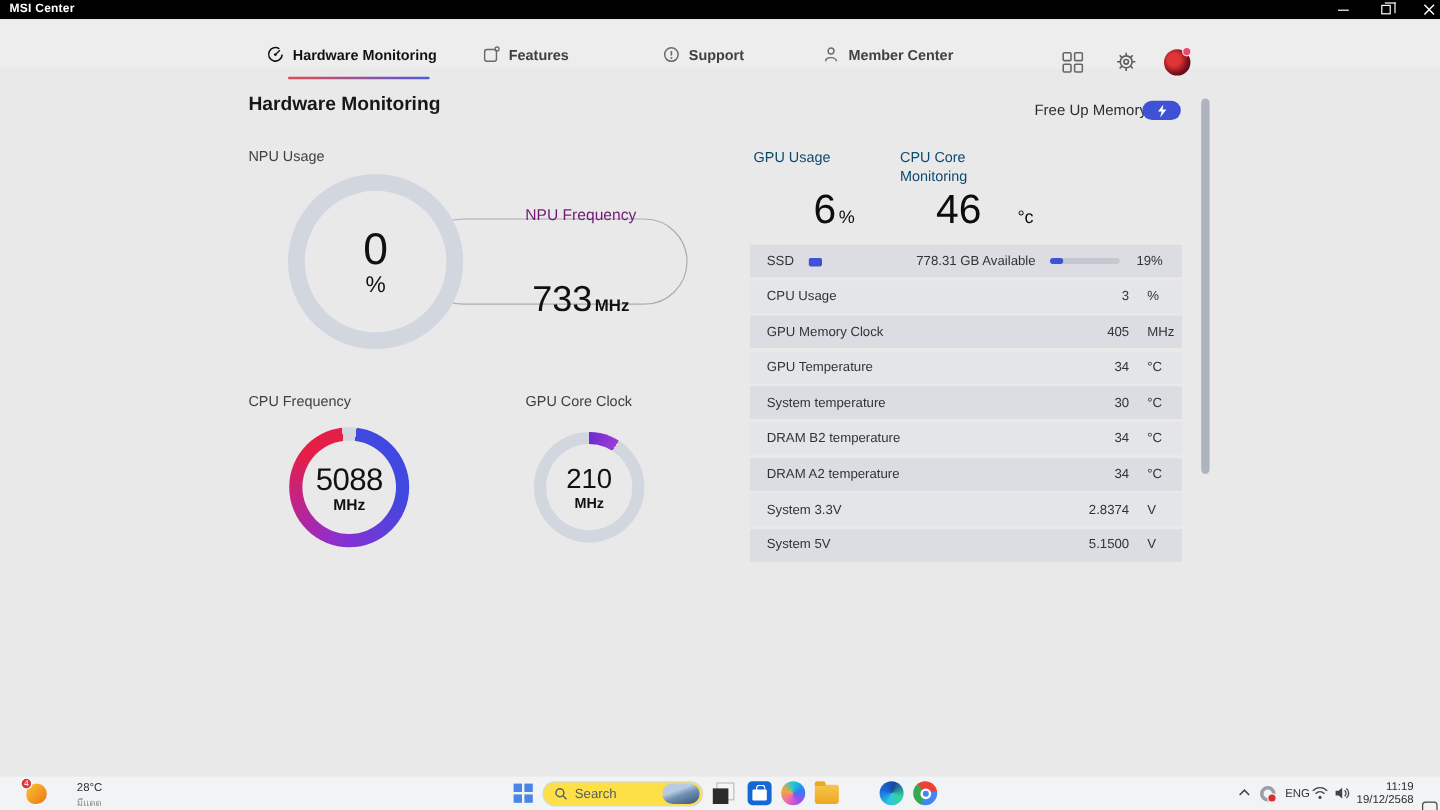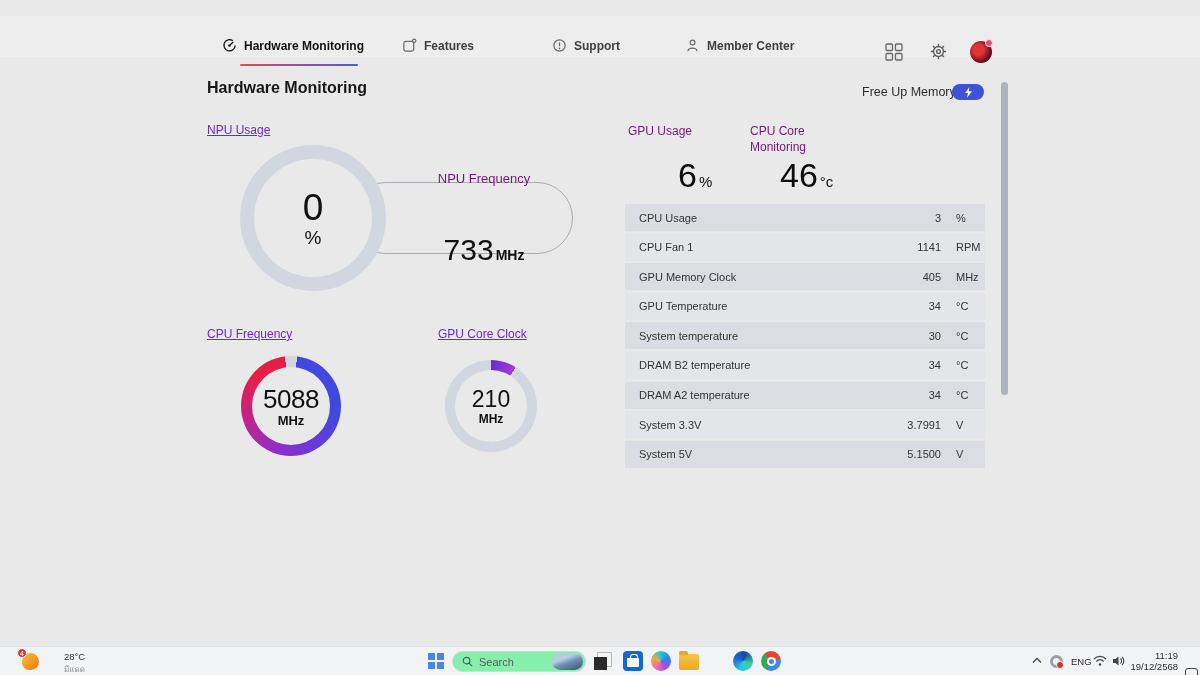--- a/index.html
+++ b/index.html
@@ -25,21 +25,21 @@
   .avatar { position:absolute; width:22px; height:22px; border-radius:50%;
             background:radial-gradient(circle at 38% 40%, #e03535 0 28%, #7e1020 60%, #1b0508 100%);
             cursor:pointer; }
   .avatar .dot { position:absolute; right:-1px; top:-2px; width:8px; height:8px; border-radius:50%; background:#e84a6e; border:1px solid #ededee; }
 
   
   .page-title { position:absolute; left:207px; top:79px; font-size:16px; font-weight:bold; color:#171717; }
   .freemem-label { position:absolute; left:862px; top:85px; font-size:12.5px; color:#2e2e2e; }
   .freemem-btn { position:absolute; left:952px; top:84px; width:32px; height:16px; border-radius:8px; display:flex; align-items:center; justify-content:center; cursor:pointer; }
 
-  .sec-label { position:absolute; font-size:12px; color:#6d28d9;text-decoration:underline; }
+  .sec-label { position:absolute; font-size:12px; color:#404040; }
 
   
   .donut { position:absolute; border-radius:50%; display:flex; align-items:center; justify-content:center; }
   .donut:before { content:""; position:absolute; border-radius:50%; background:#e9e9ea; }
   .donut .dval { position:relative; z-index:2; text-align:center; color:#111; line-height:1; }
   .donut-npu { left:240px; top:145px; width:146px; height:146px; z-index:2; }
   .donut-npu:before { inset:14px; }
   .donut-cpu { left:241px; top:356px; width:100px; height:100px; }
   .donut-cpu:before { inset:11px; }
   .donut-gpu { left:445px; top:360px; width:92px; height:92px; }
@@ -53,21 +53,21 @@
 
   
   .npu-pill { position:absolute; left:350px; top:182px; width:223px; height:72px; border:1px solid #a9adb4; border-radius:36px; z-index:1; }
   .npu-pill .inner { position:absolute; left:55px; top:0; right:10px; height:100%; display:flex; flex-direction:column; align-items:center; justify-content:center; }
   .npu-pill .plabel { font-size:13px; color:#701a75; }
   .npu-pill .pval { display:flex; align-items:baseline; color:#111; }
   .npu-pill .pnum { font-size:30px; line-height:1.1;margin-top:47px; }
   .npu-pill .punit { font-size:14px; font-weight:bold; margin-left:2px; }
 
   
-  .stat-label { position:absolute; font-size:12px; color:#701a75; line-height:16px; }
+  .stat-label { position:absolute; font-size:12px; color:#0c4a6e; line-height:16px; }
   .stat-val { position:absolute; display:flex; align-items:baseline; color:#0d0d0d; }
   .stat-num { font-size:34px; line-height:1; }
   .stat-unit { font-size:15px; margin-left:2px; }
 
   
   .htable { position:absolute; left:625px; top:204px; width:360px; }
   .trow { display:flex; align-items:center; height:27px; margin-bottom:2.6px; font-size:11px; color:#333; }
   .trow:nth-child(odd) { background:#dbdde2; }
   .trow:nth-child(even) { background:#e4e5e8; }
   .tname { flex:1; padding-left:14px; }
@@ -87,21 +87,21 @@
   .weather { position:absolute; left:22px; top:2px; display:flex; align-items:flex-start; cursor:pointer; }
   .sun { position:relative; width:17px; height:17px; margin-top:4px; border-radius:50% 50% 50% 42%; background:linear-gradient(135deg,#f6b62d 20%,#ef7f18 85%); }
   .sun .badge { position:absolute; left:-5px; top:-5px; width:10px; height:10px; border-radius:50%; background:#d83a3a; color:#fff; font-size:7px; line-height:10px; text-align:center; border:1px solid #fff; }
   .wtexts { margin-left:25px; margin-top:2px; }
   .wtemp { font-size:9.5px; color:#333; }
   .wdesc { font-size:8px; color:#8a8a8a; margin-top:1px; }
 
   .tb-icon { position:absolute; top:650px; width:21px; height:21px; cursor:pointer; }
   .winlogo { display:grid; grid-template-columns:7px 7px; grid-template-rows:7px 7px; gap:1.5px; padding:2px; }
   .winlogo i { background:#4a86e8; }
-  .search-pill { position:absolute; left:452px; top:650px; width:134px; height:21px; background:#86efac; border:1px solid #d6d7d9; border-radius:11px; display:flex; align-items:center; cursor:text; }
+  .search-pill { position:absolute; left:452px; top:650px; width:134px; height:21px; background:#fde047; border:1px solid #d6d7d9; border-radius:11px; display:flex; align-items:center; cursor:text; }
   .search-pill .stext { font-size:11px; color:#5a5a5a; margin-left:6px; flex:1; }
   .bing-thumb { width:31px; height:17px; border-radius:9px; margin-right:2px;
                 background:linear-gradient(160deg,#b8cbe0 0 35%, #6f90b5 55%, #39506e 100%); }
   .darksq { position:relative; width:18px; height:18px; margin:1px; }
   .darksq:before { content:""; position:absolute; right:0; top:0; width:13px; height:13px; background:#f5f5f5; border:1px solid #bbb; }
   .darksq:after { content:""; position:absolute; left:0; bottom:0; width:13px; height:13px; background:#2b2b2b; }
   .store-tile { width:20px; height:20px; background:#1568d4; border-radius:4px; position:relative; }
   .store-tile:before { content:""; position:absolute; left:4px; top:7px; width:12px; height:9px; background:#fff; border-radius:1px; }
   .store-tile:after { content:""; position:absolute; left:7px; top:3px; width:6px; height:5px; border:1.5px solid #fff; border-bottom:none; border-radius:3px 3px 0 0; }
   .copilot { width:20px; height:20px; border-radius:50%;
@@ -120,20 +120,34 @@
   .gray-circ .rb { position:absolute; right:-4px; bottom:-4px; width:8px; height:8px; border-radius:50%; background:#d62f2f; border:1px solid #f2f3f5; }
   .clock { text-align:right; font-size:9.5px; color:#2e2e2e; line-height:11px; }
   .notif-sq { width:13px; height:13px; border:1.2px solid #444; border-radius:3px; position:relative; }
   .notif-sq:before { content:""; position:absolute; right:1.5px; bottom:1.5px; width:3px; height:3px; background:#444; border-radius:1px; }
 </style>
 </head>
 <body>
 
 <div class="screen">
 
+  <div class="titlebar">
+    <span class="wtitle">MSI Center</span>
+    <div class="wctl" style="left:1104px;">
+        <span class="min-bar"></span>
+      </div>
+    <div class="wctl" style="left:1140px;">
+        <span class="restore-box"></span>
+      </div>
+    <div class="wctl" style="left:1176px;">
+      <svg width="10" height="10" viewBox="0 0 10 10">
+          <path d="M1 1 L9 9 M9 1 L1 9" stroke="#fff" stroke-width="1.2"></path>
+        </svg>
+    </div>
+  </div>
 
   <div class="navbar">
     <div class="tab active" style="left:222px;">
       <svg width="15" height="15" viewBox="0 0 16 16">
         <path d="M11.5 2.9 A6 6 0 1 0 14 8" fill="none" stroke="#121212" stroke-width="1.4"></path>
         <circle cx="8" cy="8" r="1.3" fill="#121212"></circle>
           <path d="M8.8 7.2 L12 4.2" stroke="#121212" stroke-width="1.3"></path>
       </svg>
       <span class="tlabel">Hardware Monitoring</span>
     </div>
@@ -230,38 +244,43 @@
   <div class="stat-label" style="left:628px; top:123px;">GPU Usage</div>
   <div class="stat-val" style="left:678px; top:158px;">
     <span class="stat-num">6</span>
     <span class="stat-unit">%</span>
   </div>
 
   <div class="stat-label" style="left:750px; top:123px;">
     <div>CPU Core</div>
     <div>Monitoring</div>
   </div>
-  <div class="stat-val" style="left:780px; top:158px;">
+  <div class="stat-val" style="left:780px; top:158px;gap:28px;">
     <span class="stat-num">46</span>
     <span class="stat-unit">°c</span>
   </div>
 
   <div class="htable" id="htable">
+    <div class="trow">
+      <span class="tname"><span>SSD</span><span id="ssd-icon" class="ssd-icon" style="background: rgb(63, 81, 212);"></span></span>
+      <span class="ssd-right">
+        <span class="ssd-avail">778.31 GB Available</span>
+        <span class="pbar">
+            <span id="ssd-fill" class="fill" style="background: rgb(63, 81, 212); width: 11.02px;"></span>
+          </span>
+        <span class="ssd-pct">19%</span>
+      </span>
+    </div>
 
     <div class="trow">
       <span class="tname">CPU Usage</span>
       <span class="tval">3</span>
       <span class="tunit">%</span>
     </div>
 
-    <div class="trow">
-      <span class="tname">CPU Fan 1</span>
-      <span class="tval">1141</span>
-      <span class="tunit">RPM</span>
-    </div>
 
     <div class="trow">
       <span class="tname">GPU Memory Clock</span>
       <span class="tval">405</span>
       <span class="tunit">MHz</span>
     </div>
 
     <div class="trow">
       <span class="tname">GPU Temperature</span>
       <span class="tval">34</span>
@@ -281,21 +300,21 @@
     </div>
 
     <div class="trow">
       <span class="tname">DRAM A2 temperature</span>
       <span class="tval">34</span>
       <span class="tunit">°C</span>
     </div>
 
     <div class="trow">
       <span class="tname">System 3.3V</span>
-      <span class="tval">3.7991</span>
+      <span class="tval">2.8374</span>
       <span class="tunit">V</span>
     </div>
 
     <div class="trow">
       <span class="tname">System 5V</span>
       <span class="tval">5.1500</span>
       <span class="tunit">V</span>
     </div>
   </div>
 

